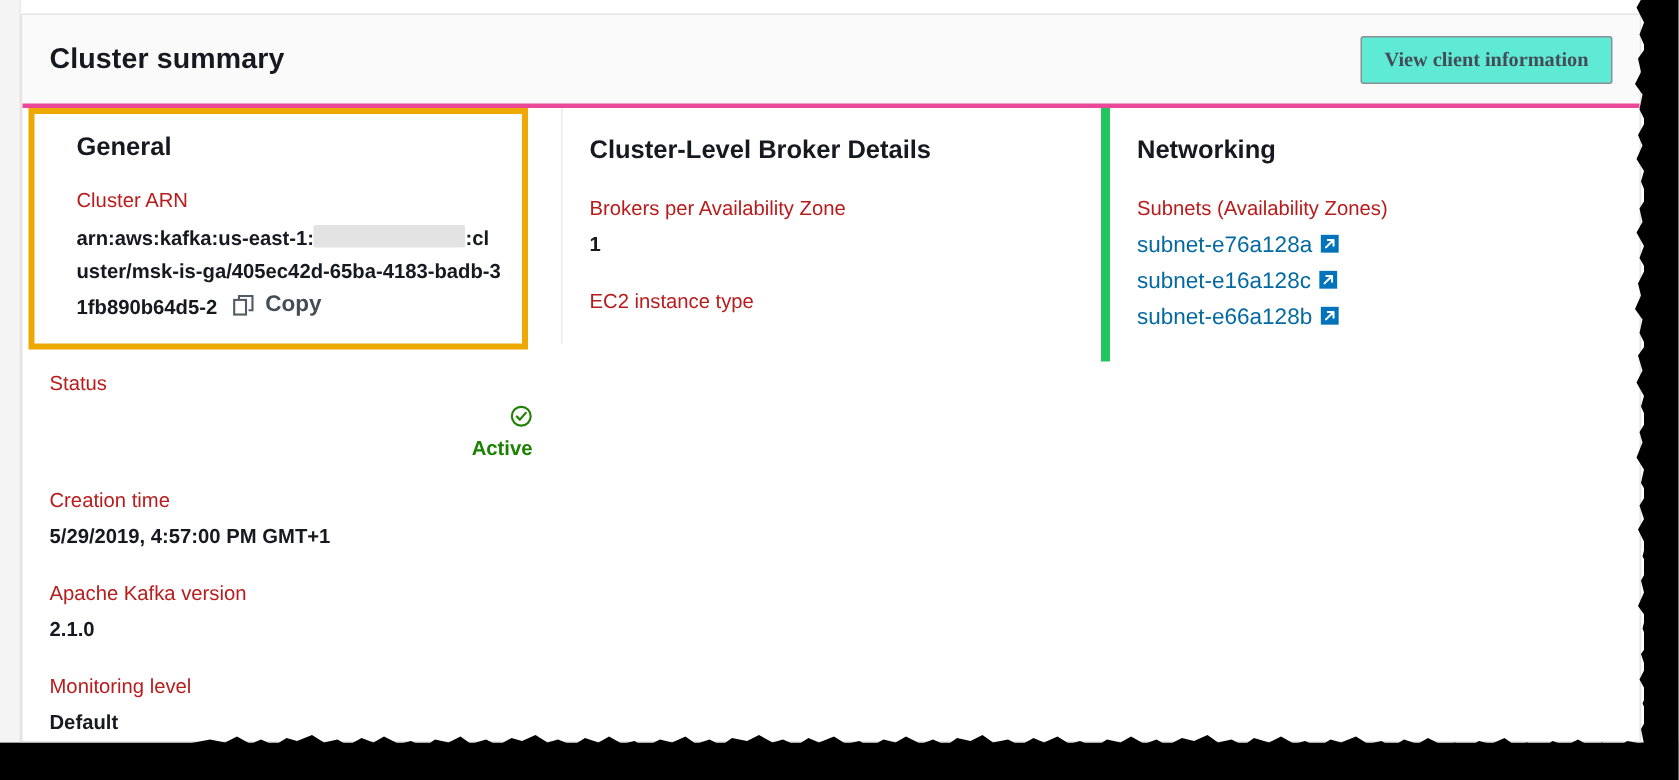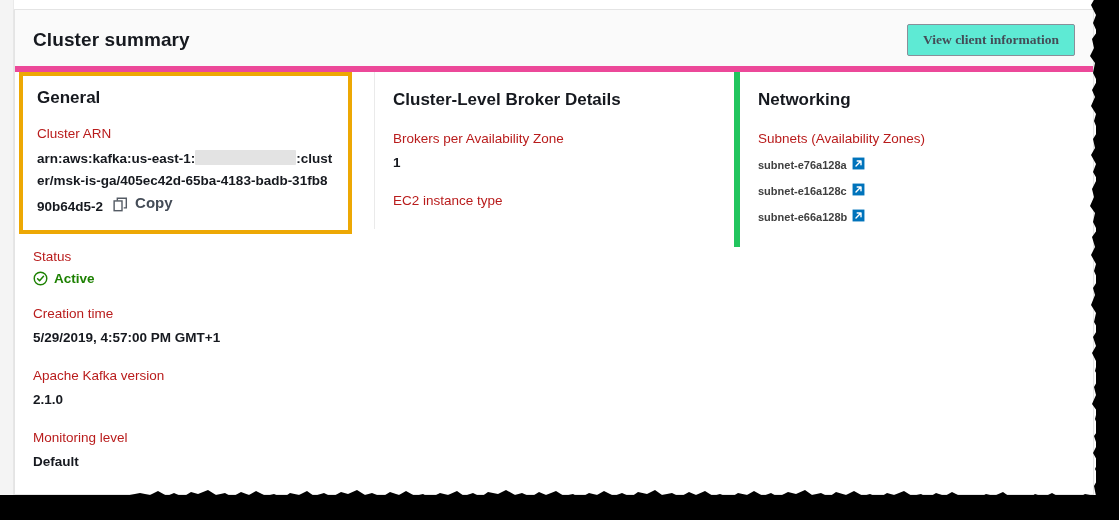--- a/index.html
+++ b/index.html
@@ -60,21 +60,21 @@
     background: #ffffff;
     border: 1px solid #e4e4e4;
     box-shadow: 0 1px 1px rgba(0,0,0,.10);
     box-sizing: border-box;
     height: 486px;
   }
   .card-header {
     position: relative;
     height: 62px;
     background: #fafafa;
-    border-bottom: 6px solid #ec4899;
+    border-bottom: 3px solid #ec4899;
     box-sizing: border-box;
   }
   .card-title {
     position: absolute;
     left: 18px;
     top: 19px;
     font-size: 19px;
     font-weight: bold;
     color: #16191f;
     letter-spacing: .1px;
@@ -136,21 +136,21 @@
   }
 
   
   .highlight-box {
     position: relative;
     margin: 0 0 0 4px;
     border: 4px solid #eda804;
     background: #ffffff;
     box-sizing: border-box;
     width: 333px;
-    padding: 12px 14px 12px 14px;
+    padding: 12px 14px 12px 28px;
   }
   .highlight-box .section-title { margin-bottom: 17px; }
   .highlight-box .field { margin-bottom: 0; }
 
   .general-rest { padding: 14px 18px 0 18px; }
 
   
   .arn-line {
     font-size: 13.5px;
     color: #16191f;
@@ -174,30 +174,30 @@
     vertical-align: -1px;
     cursor: pointer;
     color: #444c57;
     font-size: 15px;
     font-weight: bold;
     white-space: nowrap;
   }
   .copy-icon { display: inline-block; width: 15px; height: 15px; }
 
   
-  .status-row { display: flex; align-items: flex-end; gap: 6px; }
+  .status-row { display: flex; align-items: flex-end; gap: 6px; flex-direction: column; }
   .status-icon { width: 15px; height: 15px; display: block; }
   .status-text { color: #1d8102; font-size: 13.5px; font-weight: bold; }
 
   
   .link-row { margin-bottom: 3px; line-height: 21px; }
   .ext-link {
-    color: #404040;
-    font-size: 11px;
-    font-weight: bold;
+    color: #0369a1;
+    font-size: 15px;
+    font-weight: normal;
     text-decoration: none;
     cursor: pointer;
   }
   .ext-icon {
     display: inline-block;
     width: 13px;
     height: 13px;
     margin-left: 5px;
     vertical-align: -1px;
   }

